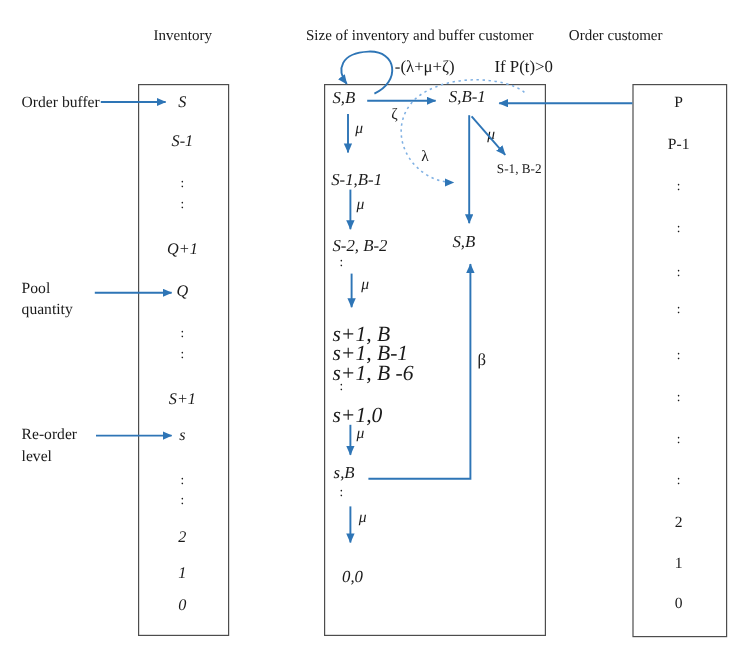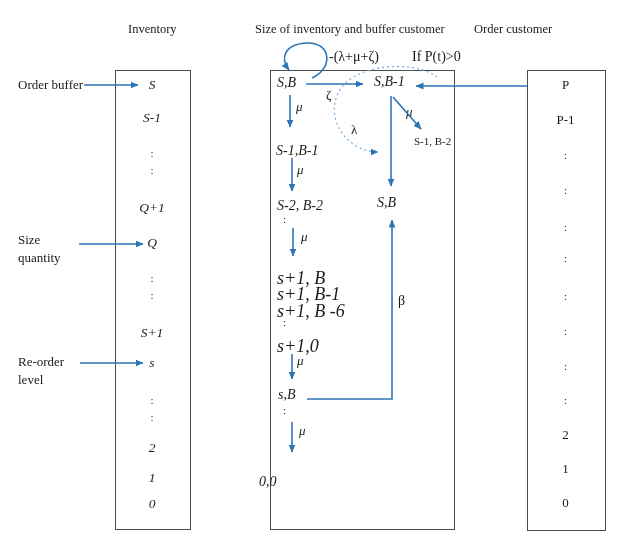--- a/index.html
+++ b/index.html
@@ -34,21 +34,21 @@
   <div class="txt hdr" style="left:474px; top:23px;">Order customer</div>
 
   <div class="txt ann" style="left:329px; top:49px;">-(λ+μ+ζ)</div>
   <div class="txt ann" style="left:412px; top:49px;">If P(t)&gt;0</div>
 
   <div class="box" style="left:115px; top:70px; width:74px; height:458px;"></div>
   <div class="box" style="left:270px; top:70px; width:183px; height:458px;"></div>
   <div class="box" style="left:527px; top:70px; width:77px; height:459px;"></div>
 
   <div class="txt lbl" style="left:18px; top:78px;">Order buffer</div>
-  <div class="txt lbl" style="left:18px; top:233px;">Size</div>
+  <div class="txt lbl" style="left:18px; top:233px;">Pool</div>
   <div class="txt lbl" style="left:18px; top:251px;">quantity</div>
   <div class="txt lbl" style="left:18px; top:355px;">Re-order</div>
   <div class="txt lbl" style="left:18px; top:373px;">level</div>
 
   <div class="row invrow" style="top:77px;">S</div>
   <div class="row invrow" style="top:110px;font-style:italic;">S-1</div>
   <div class="row invrow dots" style="top:147px;">:</div>
   <div class="row invrow dots" style="top:164px;">:</div>
   <div class="row invrow" style="top:200px;">Q+1</div>
   <div class="row invrow" style="top:235px;">Q</div>
@@ -80,21 +80,21 @@
   <div class="state" style="left:276px; top:143px;">S-1,B-1</div>
   <div class="state" style="left:277px; top:198px;">S-2, B-2</div>
   <div class="state dots" style="left:283px; top:213px;">:</div>
   <div class="state state13" style="left:277px; top:268px;">s+1, B</div>
   <div class="state state13" style="left:277px; top:284px;">s+1, B-1</div>
   <div class="state state13" style="left:277px; top:301px;">s+1, B -6</div>
   <div class="state dots" style="left:283px; top:316px;">:</div>
   <div class="state state13" style="left:277px; top:336px;">s+1,0</div>
   <div class="state" style="left:278px; top:387px;">s,B</div>
   <div class="state dots" style="left:283px; top:404px;">:</div>
-  <div class="state" style="left:259px; top:474px;">0,0</div>
+  <div class="state" style="left:285px; top:474px;">0,0</div>
 
   <div class="state" style="left:374px; top:74px;">S,B-1</div>
   <div class="smallstate" style="left:414px; top:135px;">S-1, B-2</div>
   <div class="state" style="left:377px; top:195px;">S,B</div>
 
   <div class="rate it" style="left:296px; top:99px;">μ</div>
   <div class="rate" style="left:326px; top:87px;">ζ</div>
   <div class="rate it" style="left:406px; top:104px;">μ</div>
   <div class="rate" style="left:351px; top:122px;">λ</div>
   <div class="rate it" style="left:297px; top:162px;">μ</div>

